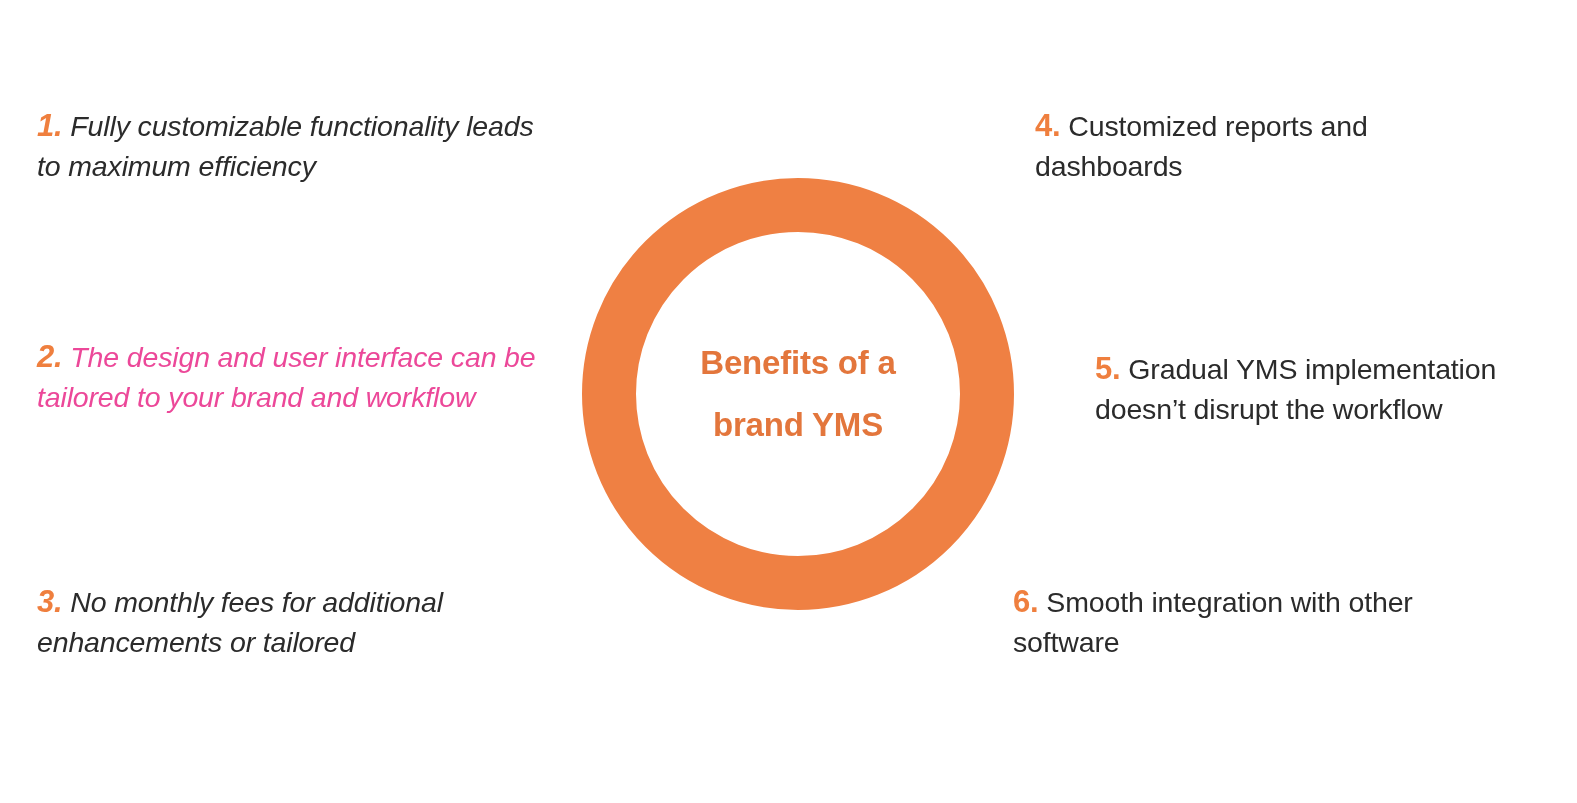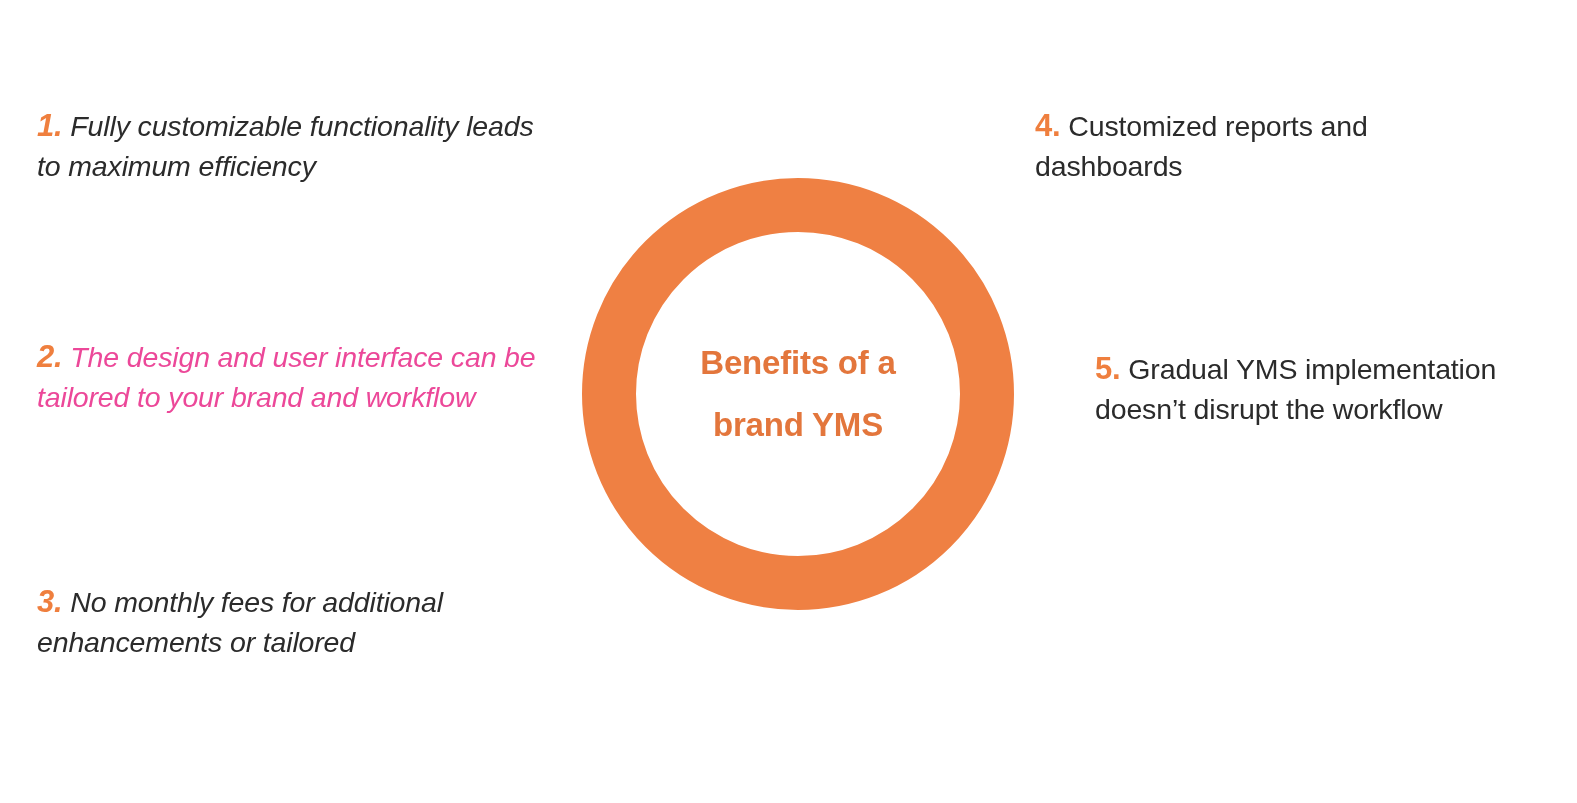--- a/index.html
+++ b/index.html
@@ -128,14 +128,18 @@
   <div class="benefit col-right" id="benefit-4">
     <span class="num" style="color: rgb(239, 127, 62);">4.</span>
     <span class="body" style="color: rgb(43, 43, 43); margin-top: 20px;">Customized reports and dashboards</span>
   </div>
 
   <div class="benefit col-right" id="benefit-5">
     <span class="num" style="color: rgb(239, 127, 62);">5.</span>
     <span class="body" style="color: rgb(43, 43, 43);">Gradual YMS implementation doesn’t disrupt the workflow</span>
   </div>
 
+  <div class="benefit col-right" id="benefit-6">
+    <span class="num" style="color: rgb(239, 127, 62);">6.</span>
+    <span class="body" style="color: rgb(43, 43, 43);">Smooth integration with other software</span>
+  </div>
 
 </div>
 
 </body></html>

